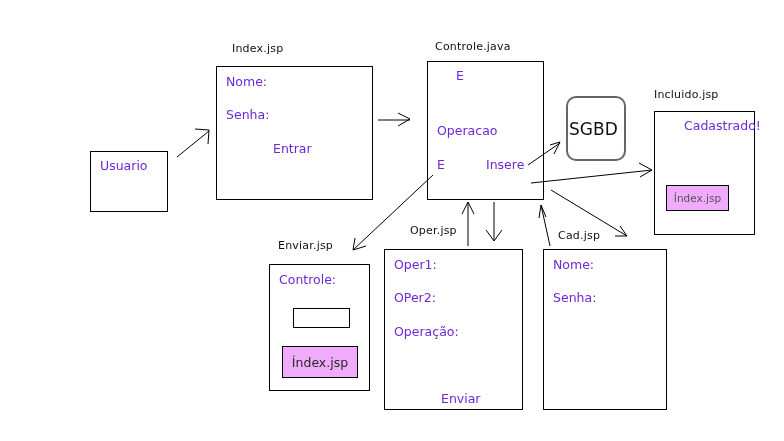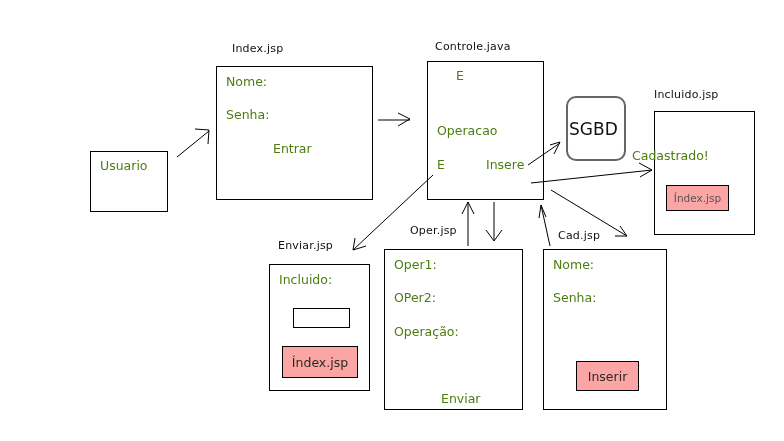--- a/index.html
+++ b/index.html
@@ -15,41 +15,41 @@
   .box {
     position: absolute;
     border: 1.5px solid #000;
     box-sizing: border-box;
     background: #fff;
   }
   .t {
     position: absolute;
     white-space: nowrap;
     font-size: 12.5px;
-    color: #4d7c0f;
+    color: #6d28d9;
   }
   .cap {
     position: absolute;
     white-space: nowrap;
     font-size: 11px;
     color: #111;
     letter-spacing: 0.2px;
   }
   .sgbd {
     position: absolute;
     border: 2px solid #666;
     border-radius: 10px;
     box-sizing: border-box;
     background: #fff;
   }
   .btnbox {
     position: absolute;
     border: 1.3px solid #000;
     box-sizing: border-box;
-    background: #fca5a5;
+    background: #f0abfc;
     display: flex;
     align-items: center;
     justify-content: center;
     font-size: 12.5px;
     color: #2a2a22;
   }
   .btnbox.small { font-size: 10.5px; color: #555; }
   svg#arrows { position: absolute; left: 0; top: 0; pointer-events: none; }
   svg#arrows line, svg#arrows polyline { stroke: #000; stroke-width: 1; fill: none; }
 </style>
@@ -72,41 +72,40 @@
   <span class="t" style="left:456px;top:68px;">E</span>
   <span class="t" style="left:437px;top:123px;">Operacao</span>
   <span class="t" style="left:437px;top:157px;">E</span>
   <span class="t" style="left:486px;top:157px;">Insere</span>
 
   <div class="sgbd" style="left:566px;top:96px;width:60px;height:65px;"></div>
   <span class="t" style="left:569px;top:119px;font-size:17px;color:#111;">SGBD</span>
 
   <span class="cap" style="left:654px;top:88px;">Incluido.jsp</span>
   <div class="box" style="left:654px;top:111px;width:101px;height:124px;"></div>
-  <span class="t" style="left:632px;top:118px;margin-top:30px;">Cadastrado!</span>
+  <span class="t" style="left:684px;top:118px;">Cadastrado!</span>
   <div class="btnbox small" style="left:666px;top:185px;width:63px;height:26px;">Índex.jsp</div>
 
   <span class="cap" style="left:278px;top:239px;">Enviar.jsp</span>
   <div class="box" style="left:269px;top:264px;width:101px;height:127px;"></div>
-  <span class="t" style="left:279px;top:272px;">Incluido:</span>
+  <span class="t" style="left:279px;top:272px;">Controle:</span>
   <div class="box" style="left:293px;top:308px;width:57px;height:20px;border-width:1.3px;"></div>
   <div class="btnbox" style="left:282px;top:346px;width:76px;height:32px;">Índex.jsp</div>
 
   <span class="cap" style="left:410px;top:224px;text-align:center;">Oper.jsp</span>
   <div class="box" style="left:384px;top:249px;width:139px;height:161px;"></div>
   <span class="t" style="left:394px;top:257px;">Oper1:</span>
   <span class="t" style="left:394px;top:290px;">OPer2:</span>
   <span class="t" style="left:394px;top:324px;">Operação:</span>
   <span class="t" style="left:441px;top:391px;">Enviar</span>
 
   <span class="cap" style="left:558px;top:229px;">Cad.jsp</span>
   <div class="box" style="left:543px;top:249px;width:124px;height:161px;"></div>
   <span class="t" style="left:553px;top:257px;">Nome:</span>
   <span class="t" style="left:553px;top:290px;">Senha:</span>
-  <div class="btnbox" style="left:576px;top:361px;width:63px;height:30px;">Inserir</div>
 
   <svg id="arrows" width="784" height="441">
 
     <g>
       <line x1="177" y1="157" x2="209" y2="131"></line>
       <polyline points="195,129 209,130 208,144"></polyline>
     </g>
 
     <g>
       <line x1="378" y1="120" x2="410" y2="120"></line>

